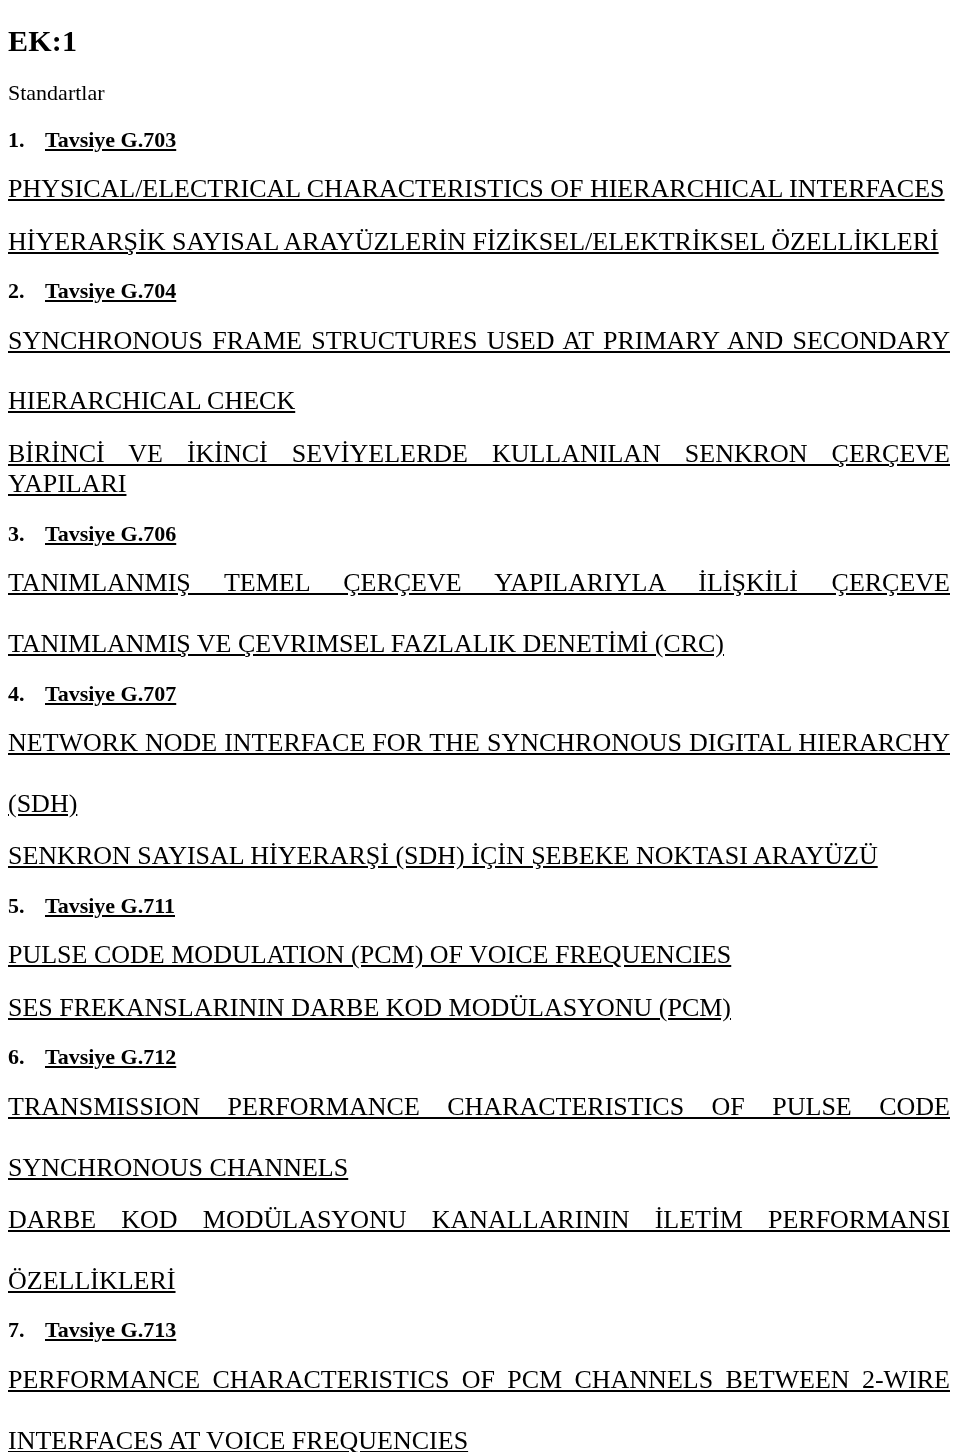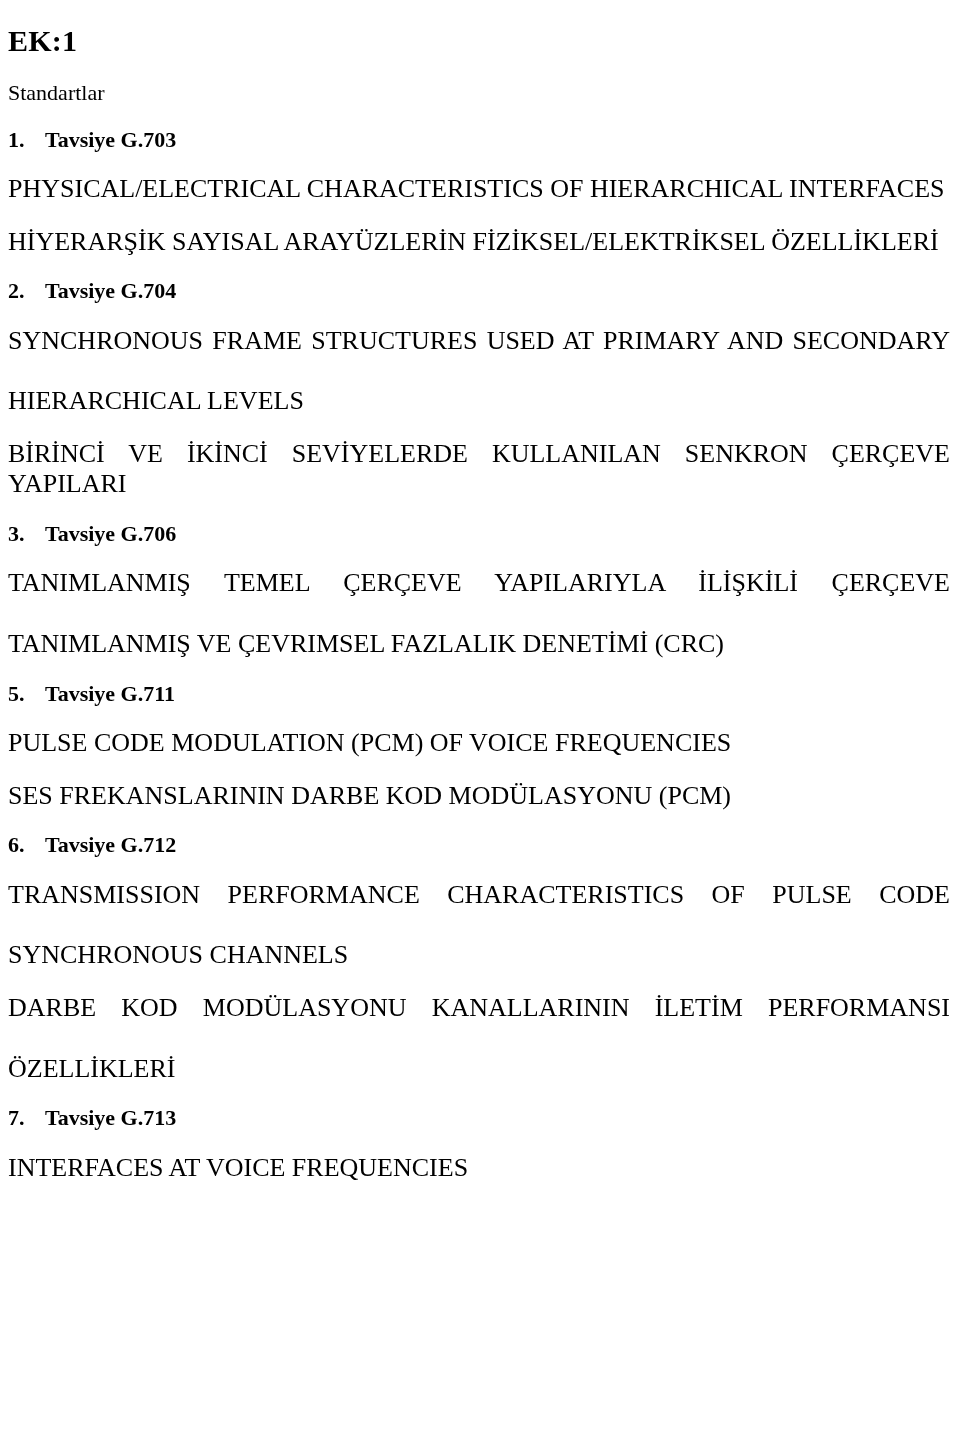--- a/index.html
+++ b/index.html
@@ -31,21 +31,21 @@
     margin: 4px 0 0 0;
   }
   .doc-subtitle {
     font-size: 22px;
     font-weight: normal;
     line-height: 1.1;
     margin: 24px 0 0 0;
   }
 
   
-  .std-entry { margin-top: 22px; }
+  .std-entry { margin-top: 22px; text-decoration: underline; }
   .std-entry:first-of-type { margin-top: 26px; }
 
   .std-heading {
     font-size: 22px;
     font-weight: bold;
     line-height: 1.12;
     display: block;
     white-space: nowrap;
   }
   .std-num {
@@ -97,37 +97,49 @@
       <span class="jline last">HİYERARŞİK SAYISAL ARAYÜZLERİN FİZİKSEL/ELEKTRİKSEL ÖZELLİKLERİ</span>
     </div>
   </div>
 
   <div class="std-entry">
     <div class="std-heading">
       <span class="std-num">2.</span><span class="std-name">Tavsiye G.704</span>
     </div>
     <div class="std-body en">
       <span class="jline">SYNCHRONOUS FRAME STRUCTURES USED AT PRIMARY AND SECONDARY</span>
-      <span class="jline last">HIERARCHICAL LEVELS</span>
+      <span class="jline last">HIERARCHICAL CHECK</span>
     </div>
     <div class="std-body tr">
       <span class="jline last">BİRİNCİ VE İKİNCİ SEVİYELERDE KULLANILAN SENKRON ÇERÇEVE YAPILARI</span>
     </div>
   </div>
 
   <div class="std-entry">
     <div class="std-heading">
       <span class="std-num">3.</span><span class="std-name">Tavsiye G.706</span>
     </div>
     <div class="std-body tr">
       <span class="jline">TANIMLANMIŞ TEMEL ÇERÇEVE YAPILARIYLA İLİŞKİLİ ÇERÇEVE</span>
       <span class="jline last">TANIMLANMIŞ VE ÇEVRIMSEL FAZLALIK DENETİMİ (CRC)</span>
     </div>
   </div>
 
+  <div class="std-entry">
+    <div class="std-heading">
+      <span class="std-num">4.</span><span class="std-name">Tavsiye G.707</span>
+    </div>
+    <div class="std-body en">
+      <span class="jline">NETWORK NODE INTERFACE FOR THE SYNCHRONOUS DIGITAL HIERARCHY</span>
+      <span class="jline last">(SDH)</span>
+    </div>
+    <div class="std-body tr">
+      <span class="jline last">SENKRON SAYISAL HİYERARŞİ  (SDH) İÇİN ŞEBEKE NOKTASI ARAYÜZÜ</span>
+    </div>
+  </div>
 
   <div class="std-entry">
     <div class="std-heading">
       <span class="std-num">5.</span><span class="std-name">Tavsiye G.711</span>
     </div>
     <div class="std-body en">
       <span class="jline last">PULSE CODE MODULATION (PCM) OF VOICE FREQUENCIES</span>
     </div>
     <div class="std-body tr">
       <span class="jline last">SES FREKANSLARININ DARBE KOD MODÜLASYONU (PCM)</span>
@@ -146,17 +158,18 @@
       <span class="jline">DARBE KOD MODÜLASYONU KANALLARININ İLETİM PERFORMANSI</span>
       <span class="jline last">ÖZELLİKLERİ</span>
     </div>
   </div>
 
   <div class="std-entry">
     <div class="std-heading">
       <span class="std-num">7.</span><span class="std-name">Tavsiye G.713</span>
     </div>
     <div class="std-body en">
+      <span class="jline">PERFORMANCE CHARACTERISTICS OF PCM CHANNELS BETWEEN 2-WIRE</span>
       <span class="jline last">INTERFACES AT VOICE FREQUENCIES</span>
     </div>
   </div>
 
 </div>
 
 </body></html>

